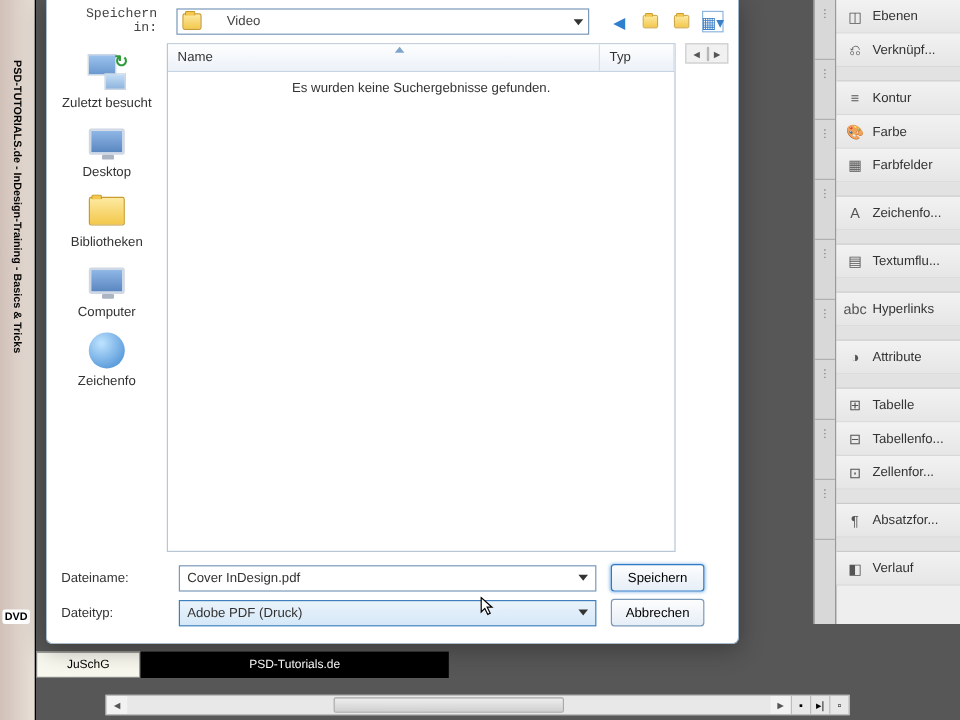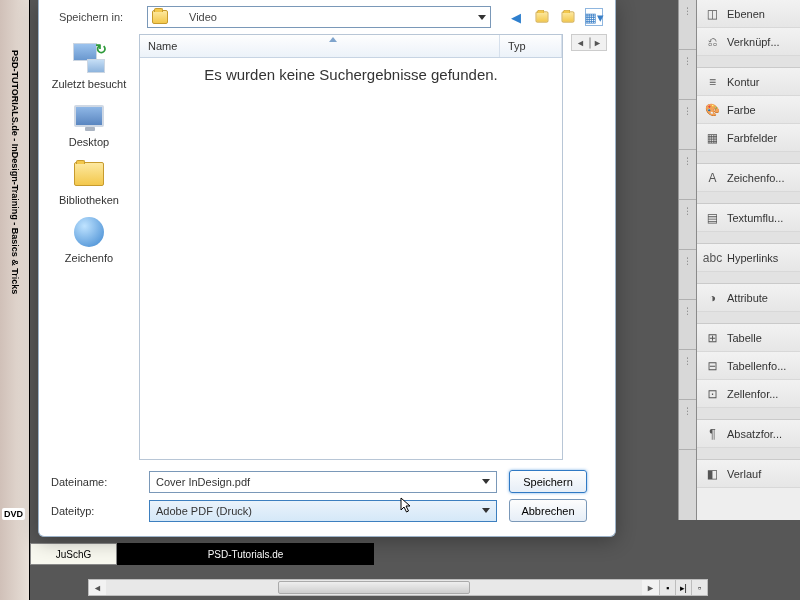--- a/index.html
+++ b/index.html
@@ -5,37 +5,37 @@
     * { box-sizing: border-box; margin: 0; padding: 0; font-family: "Segoe UI", Tahoma, sans-serif; }
     body { width: 800px; height: 600px; background: #575757; overflow: hidden; position: relative; }
     .left-strip { position: absolute; left: 0; top: 0; width: 30px; height: 600px; background: linear-gradient(to right,#d0c0b8, #e8e0d8); border-right: 1px solid #000; }
     .left-strip .rot-text { transform: rotate(90deg); transform-origin: left top; position: absolute; left: 20px; top: 50px; font-size: 9px; font-weight: bold; white-space: nowrap; color: #000; }
     .dvd-label { position: absolute; left: 2px; bottom: 80px; font-size: 9px; font-weight: bold; color: #000; background:#fff; padding:1px 2px; border-radius:2px;}
     .bottom-bar { position: absolute; left: 30px; top: 543px; width: 344px; height: 22px; display: flex; }
     .bottom-bar .pale { background: #f8f8ef; width: 98px; height: 22px; color:#000; font-size:10px; display:flex; align-items:center; justify-content:center; border:1px solid #888;}
     .bottom-bar .dark { background: #000; width: 290px; height: 22px; color:#fff; font-size:10px; display:flex; align-items:center; justify-content:center;}
     .dialog { position: absolute; left: 38px; top: 0; width: 578px; height: 537px; background: #fff; border: 1px solid #9db3c9; border-top:none; border-radius: 0 0 6px 6px; box-shadow: 0 4px 20px rgba(0,0,0,.3); display:flex; flex-direction: column;}
     .dlg-row { display:flex; align-items:center; padding: 6px 12px; gap:10px; font-size:11px; color:#444;}
-    .dlg-row .lbl { width: 86px; text-align: center; padding-right: 6px;}
+    .dlg-row .lbl { width: 86px; text-align: right; padding-right: 6px; font-family: Liberation Mono, monospace;}
     .combo-loc { flex:1; border:1px solid #7a98b8; background:#fff; height:22px; display:flex; align-items:center; gap:21px; padding:0 4px;}
     .folder-ico { width:16px; height:14px; background:linear-gradient(#fde9a0,#f3c84c); border:1px solid #c79b2e; border-radius:2px; position:relative;}
     .folder-ico::before{content:""; position:absolute; top:-3px; left:1px; width:7px; height:3px; background:#f3c84c; border:1px solid #c79b2e; border-bottom:none; border-radius:2px 2px 0 0;}
     .tri-down{margin-left:auto; width:0; height:0; border-left:4px solid transparent; border-right:4px solid transparent; border-top:5px solid #333;}
     .toolbar-icons { display:flex; gap:8px; align-items:center; margin-left:6px;}
     .ti {width:18px;height:18px; display:flex; align-items:center; justify-content:center; font-size:13px;}
     .dlg-body { display:flex; flex:1; min-height:0;}
     .places { width:100px; display:flex; flex-direction:column; align-items:center; gap:10px; padding:8px 4px; font-size:11px; color:#333;}
     .place { display:flex; flex-direction:column; align-items:center; gap:4px; cursor:pointer;}
     .place .pi{width:36px; height:32px; display:flex; align-items:center; justify-content:center; font-size:26px;}
     .listing { flex:1; display:flex; flex-direction:column; border:1px solid #b8c6d6; margin: 0 8px 0 0;}
     .list-head { display:flex; background:linear-gradient(#fefefe,#ecf2f9); border-bottom:1px solid #c7d4e3; font-size:11px; color:#333;}
     .lh { padding:5px 8px; border-right:1px solid #d6e0ec; position:relative;}
     .lh1{flex:1;} .lh2{width:118px;} .lh3{width:62px;}
     .lh .sort{position:absolute; right:45%; top:2px; width:0;height:0; border-left:4px solid transparent; border-right:4px solid transparent; border-bottom:5px solid #7fa4cc;}
-    .list-empty { flex:1; display:flex; justify-content:center; padding-top:8px; font-size:15px; color:#333;}
+    .list-empty { flex:1; display:flex; justify-content:center; padding-top:8px; font-size:11px; color:#333;}
     .hscroll { height:17px; display:flex; align-items:center; background:#f1f1f1; margin:0 8px 6px 0; border:1px solid #ccc;}
     .hscroll .arr{width:17px; height:15px; display:flex; align-items:center; justify-content:center; color:#555; font-size:9px;}
     .hscroll .track{flex:1; height:12px; background:#f4f4f4; position:relative;}
     .hscroll .thumb{position:absolute; left:0; top:0; width:55%; height:12px; background:linear-gradient(#eee,#d6d6d6); border:1px solid #b7b7b7; border-radius:2px;}
     .dlg-bottom { padding: 4px 28px 14px 12px;}
     .brow{display:flex; align-items:center; gap:12px; font-size:11px; color:#333; margin-top:6px;}
     .brow .blabel{width:86px;}
     .brow .binput{flex:1; border:1px solid #7a98b8; height:22px; padding:0 6px; display:flex; align-items:center; gap:20px; background:#fff;}
     .brow .binput.focus{background:linear-gradient(#eaf3fb,#d5e8f8); border:1px solid #3d7fbf;}
     .btn { width:78px; height:23px; border:1px solid #7a98b8; background:linear-gradient(#fdfdfd,#e6eef7); font-size:11px; color:#000; border-radius:3px; cursor:pointer;}
@@ -113,20 +113,26 @@
         <div>Desktop</div>
       </div>
       <div class="place">
         <div class="pi">
             <div class="folder-ico" style="width:30px;height:24px;"></div>
           </div>
         <div>Bibliotheken</div>
       </div>
       <div class="place">
         <div class="pi">
+            <div class="monitor-ico"></div>
+          </div>
+        <div>Computer</div>
+      </div>
+      <div class="place">
+        <div class="pi">
             <div class="globe-ico"></div>
           </div>
         <div>Zeichenfo</div>
       </div>
     </div>
     <div style="flex:1; display:flex; flex-direction:row;">
       <div class="listing">
         <div class="list-head">
           <div class="lh lh1"><span>Name</span><span class="sort"></span></div>
           <div class="lh lh3">Typ</div>

